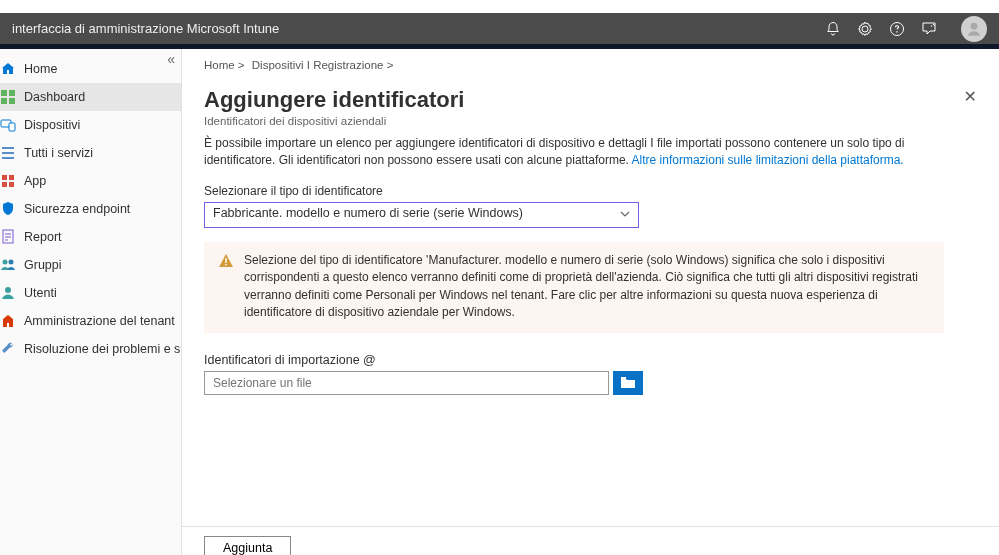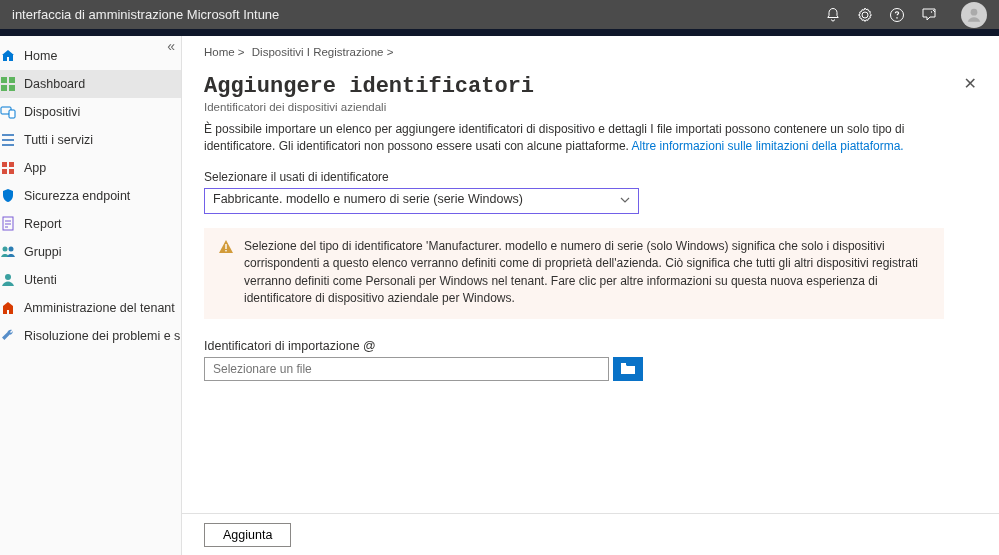--- a/index.html
+++ b/index.html
@@ -1,33 +1,33 @@
 <!DOCTYPE html>
 <html><head>
 <meta charset="utf-8">
 <style>
   * { box-sizing: border-box; }
   html, body { margin:0; padding:0; font-family: "Segoe UI", Arial, sans-serif; font-size:12px; color:#323130; background:#fff; height:555px; width:999px; overflow:hidden;}
-  .topbar { height:36px; background:#4b4b4b; color:#fff; display:flex; align-items:center; padding:0 12px; justify-content:space-between; border-bottom:7px solid #0f172a;}
+  .topbar { height:36px; background:#4b4b4b; color:#fff; display:flex; align-items:center; padding:0 12px; justify-content:space-between; border-bottom:5px solid #0f172a;margin-top:13px;}
   .topbar-title { font-size:13px; font-weight:400; color:#eee; }
   .topbar-icons { display:flex; align-items:center; gap:16px; }
   .topbar-icons .ticon { width:16px; height:16px; display:inline-flex; align-items:center; justify-content:center; fill:#fff; color:#fff; cursor:pointer;}
   .avatar { width:26px; height:26px; border-radius:50%; background:#d0d0d0; display:flex; align-items:center; justify-content:center; margin-left:8px; cursor:pointer;}
   .avatar svg { fill:#888; }
   .frame { display:flex; height:calc(555px - 36px); }
   .sidebar { width:182px; border-right:1px solid #e1e1e1; background:#fafafa; position:relative; padding-top:6px;}
   .collapse { position:absolute; right:6px; top:2px; font-size:14px; color:#666; cursor:pointer;}
   .nav-item { display:flex; align-items:center; gap:8px; padding:6px 0; font-size:12.5px; color:#323130; cursor:pointer; white-space:nowrap; overflow:hidden; text-overflow:ellipsis;}
   .nav-item.active { background:#e6e6e6; }
   .nav-icon { width:16px; height:16px; display:inline-flex; align-items:center; justify-content:center; flex:0 0 16px;}
   .nav-icon svg { width:16px; height:16px; }
   .content { flex:1; position:relative; padding:10px 28px 0 22px; overflow:hidden; background:#fff;}
   .breadcrumb { font-size:11.5px; color:#555; margin-bottom:6px; }
   .breadcrumb .sep { color:#888; margin:0 2px; }
-  h1.page-title { font-size:22px; font-weight:600; margin:16px 0 2px 0;font-family:Liberation Mono, monospace; }
+  h1.page-title { font-size:22px; font-weight:600; margin:16px 0 2px 0; }
   .subtitle { font-size:11.5px; color:#666; margin-bottom:8px;}
   .close-x { position:absolute; right:22px; top:38px; font-size:16px; color:#555; cursor:pointer;}
   .desc { font-size:12px; color:#323130; line-height:1.45; width:740px; margin-bottom:14px;}
   .desc .link { color:#0078d4; cursor:pointer;}
   .field-label { font-size:12px; color:#323130; margin-bottom:4px; display:block;}
   .select-box { position:relative; width:435px;}
   .select-input { width:100%; height:26px; border:1px solid #7160e8; background:#fff; padding:3px 26px 3px 8px; font-size:12.5px; color:#323130; cursor:pointer;}
   .select-caret { position:absolute; right:8px; top:6px; pointer-events:none;}
   .warning-box { margin-top:14px; width:740px; background:#fdf5f1; border:0; padding:10px 14px 12px 14px; display:flex; gap:10px; font-size:12px; line-height:1.45; color:#323130;}
   .warn-icon { flex:0 0 16px; margin-top:1px;}
@@ -193,21 +193,21 @@
 
     <h1 class="page-title">Aggiungere identificatori</h1>
     <div class="subtitle">Identificatori dei dispositivi aziendali</div>
     <div class="close-x">✕</div>
 
     <div class="desc">
       <span>È possibile importare un elenco per aggiungere identificatori di dispositivo e dettagli I file importati possono contenere un solo tipo di identificatore. Gli identificatori non possono essere usati con alcune piattaforme. </span>
       <span class="link">Altre informazioni sulle limitazioni della piattaforma.</span>
     </div>
 
-    <label class="field-label">Selezionare il usati di identificatore</label>
+    <label class="field-label">Selezionare il tipo di identificatore</label>
     <div class="select-box">
       <div class="select-input">Fabbricante. modello e numero di serie (serie Windows)</div>
       <span class="select-caret">
         <svg width="12" height="12" viewBox="0 0 12 12">
             <path d="M2 4l4 4 4-4" fill="none" stroke="#666" stroke-width="1.2"></path>
           </svg>
       </span>
     </div>
 
     <div class="warning-box">

